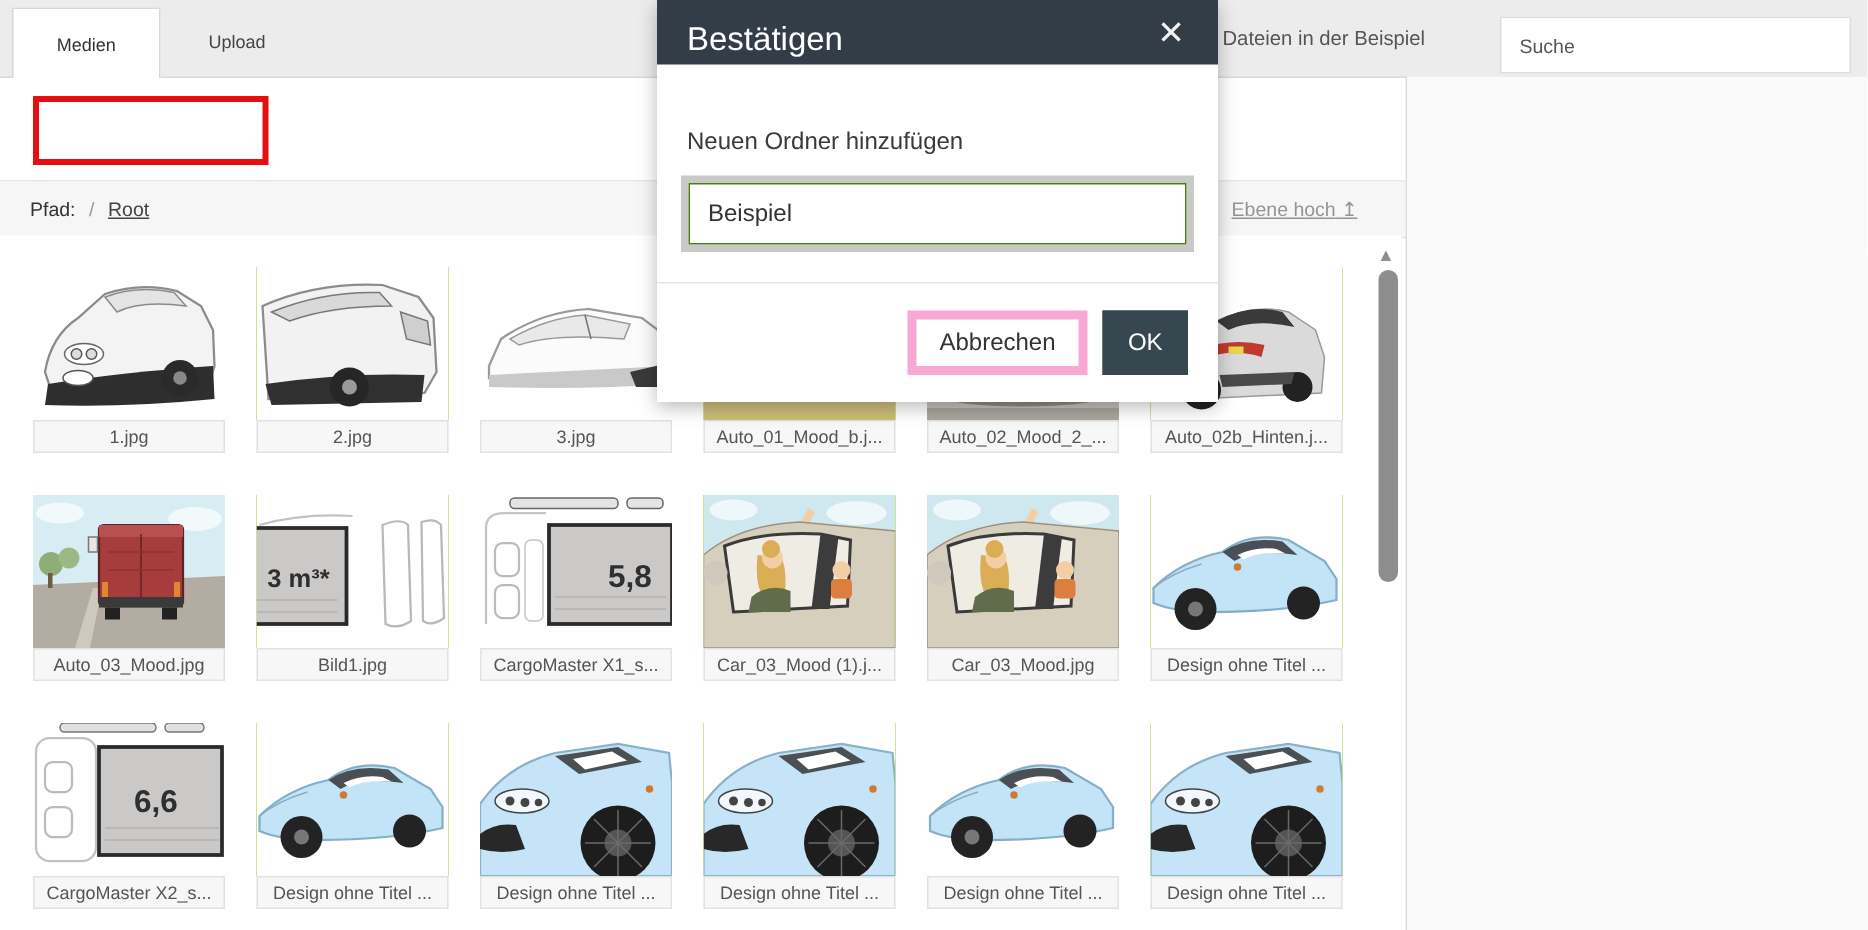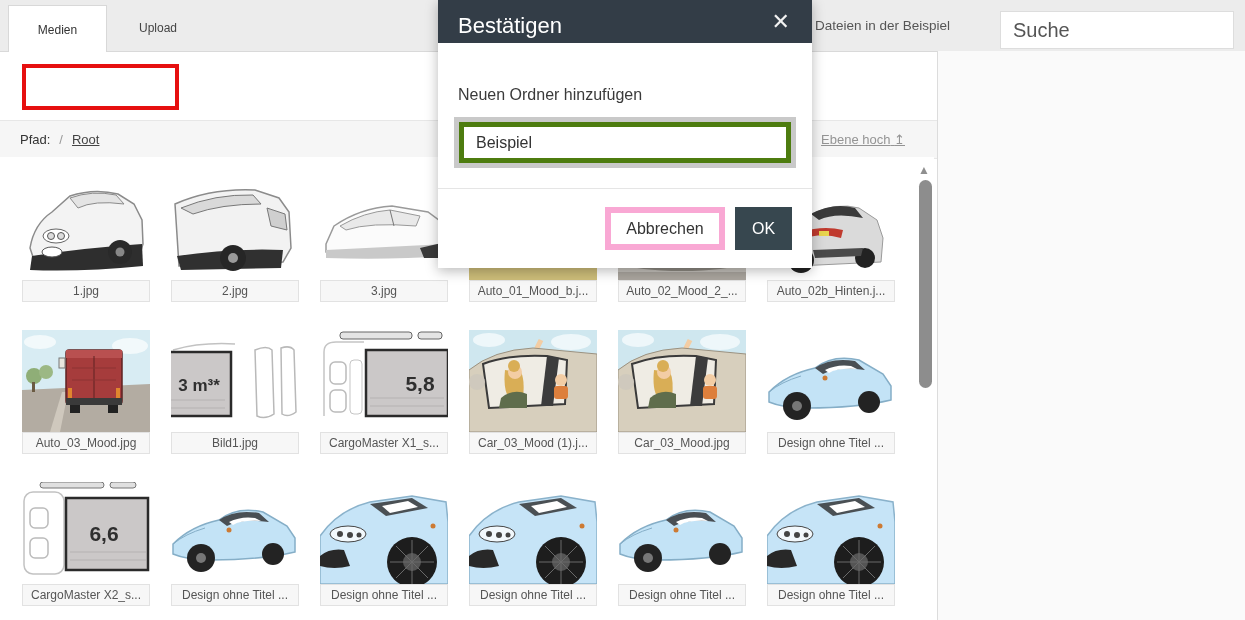--- a/index.html
+++ b/index.html
@@ -7,21 +7,21 @@
     width:1245px;height:620px;position:relative;overflow:hidden;
     background:#ffffff;font-family:"Liberation Sans",sans-serif;color:#333;
   }
   
   .topbar{position:absolute;left:0;top:0;width:1245px;height:51px;background:#ececec;border-bottom:1px solid #d9d9d9;}
   .tab{position:absolute;top:5px;height:46px;display:flex;align-items:center;justify-content:center;font-size:12px;cursor:pointer;}
   .tab.active{left:8px;width:97px;background:#fff;border:1px solid #d8d8d8;border-bottom:none;color:#333;height:47px;}
   .tab.inactive{left:106px;width:104px;color:#444;}
   .files-label{position:absolute;left:815px;top:0;height:51px;line-height:51px;font-size:13.5px;color:#555;}
   .search{position:absolute;left:1000px;top:11px;width:208px;height:36px;background:#fff;border:1px solid #ddd;
-    padding:0 12px;font-size:20px;color:#8b5cf6;font-family:"Liberation Sans",sans-serif;outline:none;}
+    padding:0 12px;font-size:13px;color:#8b5cf6;font-family:"Liberation Sans",sans-serif;outline:none;}
   .search::placeholder{color:#555;opacity:1;}
   
   .toolbar{position:absolute;left:0;top:52px;width:937px;height:68px;background:#fff;}
   .newfolder-annotation{position:absolute;left:22px;top:64px;width:149px;height:38px;border:4px solid #e60f0f;z-index:300;pointer-events:none;}
   .newfolder-btn{position:absolute;left:34px;top:72px;height:26px;display:flex;align-items:center;gap:7px;
     background:transparent;border:none;font-size:16px;color:#4a4a4a;font-family:"Liberation Sans",sans-serif;cursor:pointer;padding:0;}
   .delete-btn{position:absolute;left:790px;top:68px;width:127px;height:38px;background:#fff;border:1px solid #3b444c;
     font-size:15px;color:#3a3a3a;font-family:"Liberation Sans",sans-serif;display:flex;align-items:center;justify-content:center;gap:7px;cursor:pointer;}
   .delete-x{color:#c9534f;font-size:13px;font-weight:bold;}
   
@@ -47,21 +47,21 @@
   .scroll-thumb{position:absolute;left:919px;top:180px;width:13px;height:208px;background:#8d8d8d;border-radius:7px;cursor:pointer;}
   
   .modal{position:absolute;left:438px;top:0;width:374px;height:268px;background:#fff;z-index:200;
     box-shadow:0 3px 12px rgba(0,0,0,.28);}
   .modal-header{position:absolute;left:0;top:0;width:100%;height:43px;background:#333d47;}
   .modal-title{position:absolute;left:20px;top:0;line-height:52px;font-size:22px;color:#fff;}
   .modal-close{position:absolute;right:16px;top:8px;font-size:22px;color:#f2f2f2;background:none;border:none;cursor:pointer;
     font-family:"Liberation Sans",sans-serif;}
   .modal-prompt{position:absolute;left:20px;top:86px;font-size:16px;color:#3a3a3a;}
   .input-ring{position:absolute;left:16px;top:117px;width:332px;height:41px;border:5px solid #c9c9c9;}
-  .folder-input{width:100%;height:100%;box-sizing:border-box;border:5px solid #4d7c0f;padding:0 12px;
+  .folder-input{width:100%;height:100%;box-sizing:border-box;border:1px solid #4d7c0f;padding:0 12px;
     font-size:16px;color:#333;font-family:"Liberation Sans",sans-serif;outline:none;}
   .modal-footer{position:absolute;left:0;top:188px;width:100%;height:80px;border-top:1px solid #e5e5e5;
     display:flex;align-items:center;justify-content:flex-end;gap:10px;padding-right:20px;box-sizing:border-box;}
   .btn-cancel{width:120px;height:43px;background:#fff;border:6px solid #f9a8d4;font-size:16px;color:#333;
     font-family:"Liberation Sans",sans-serif;cursor:pointer;}
   .btn-ok{width:57px;height:43px;background:#37474f;border:1px solid #37474f;font-size:16px;color:#fff;
     font-family:"Liberation Sans",sans-serif;cursor:pointer;}
 </style>
 </head>
 <body>

